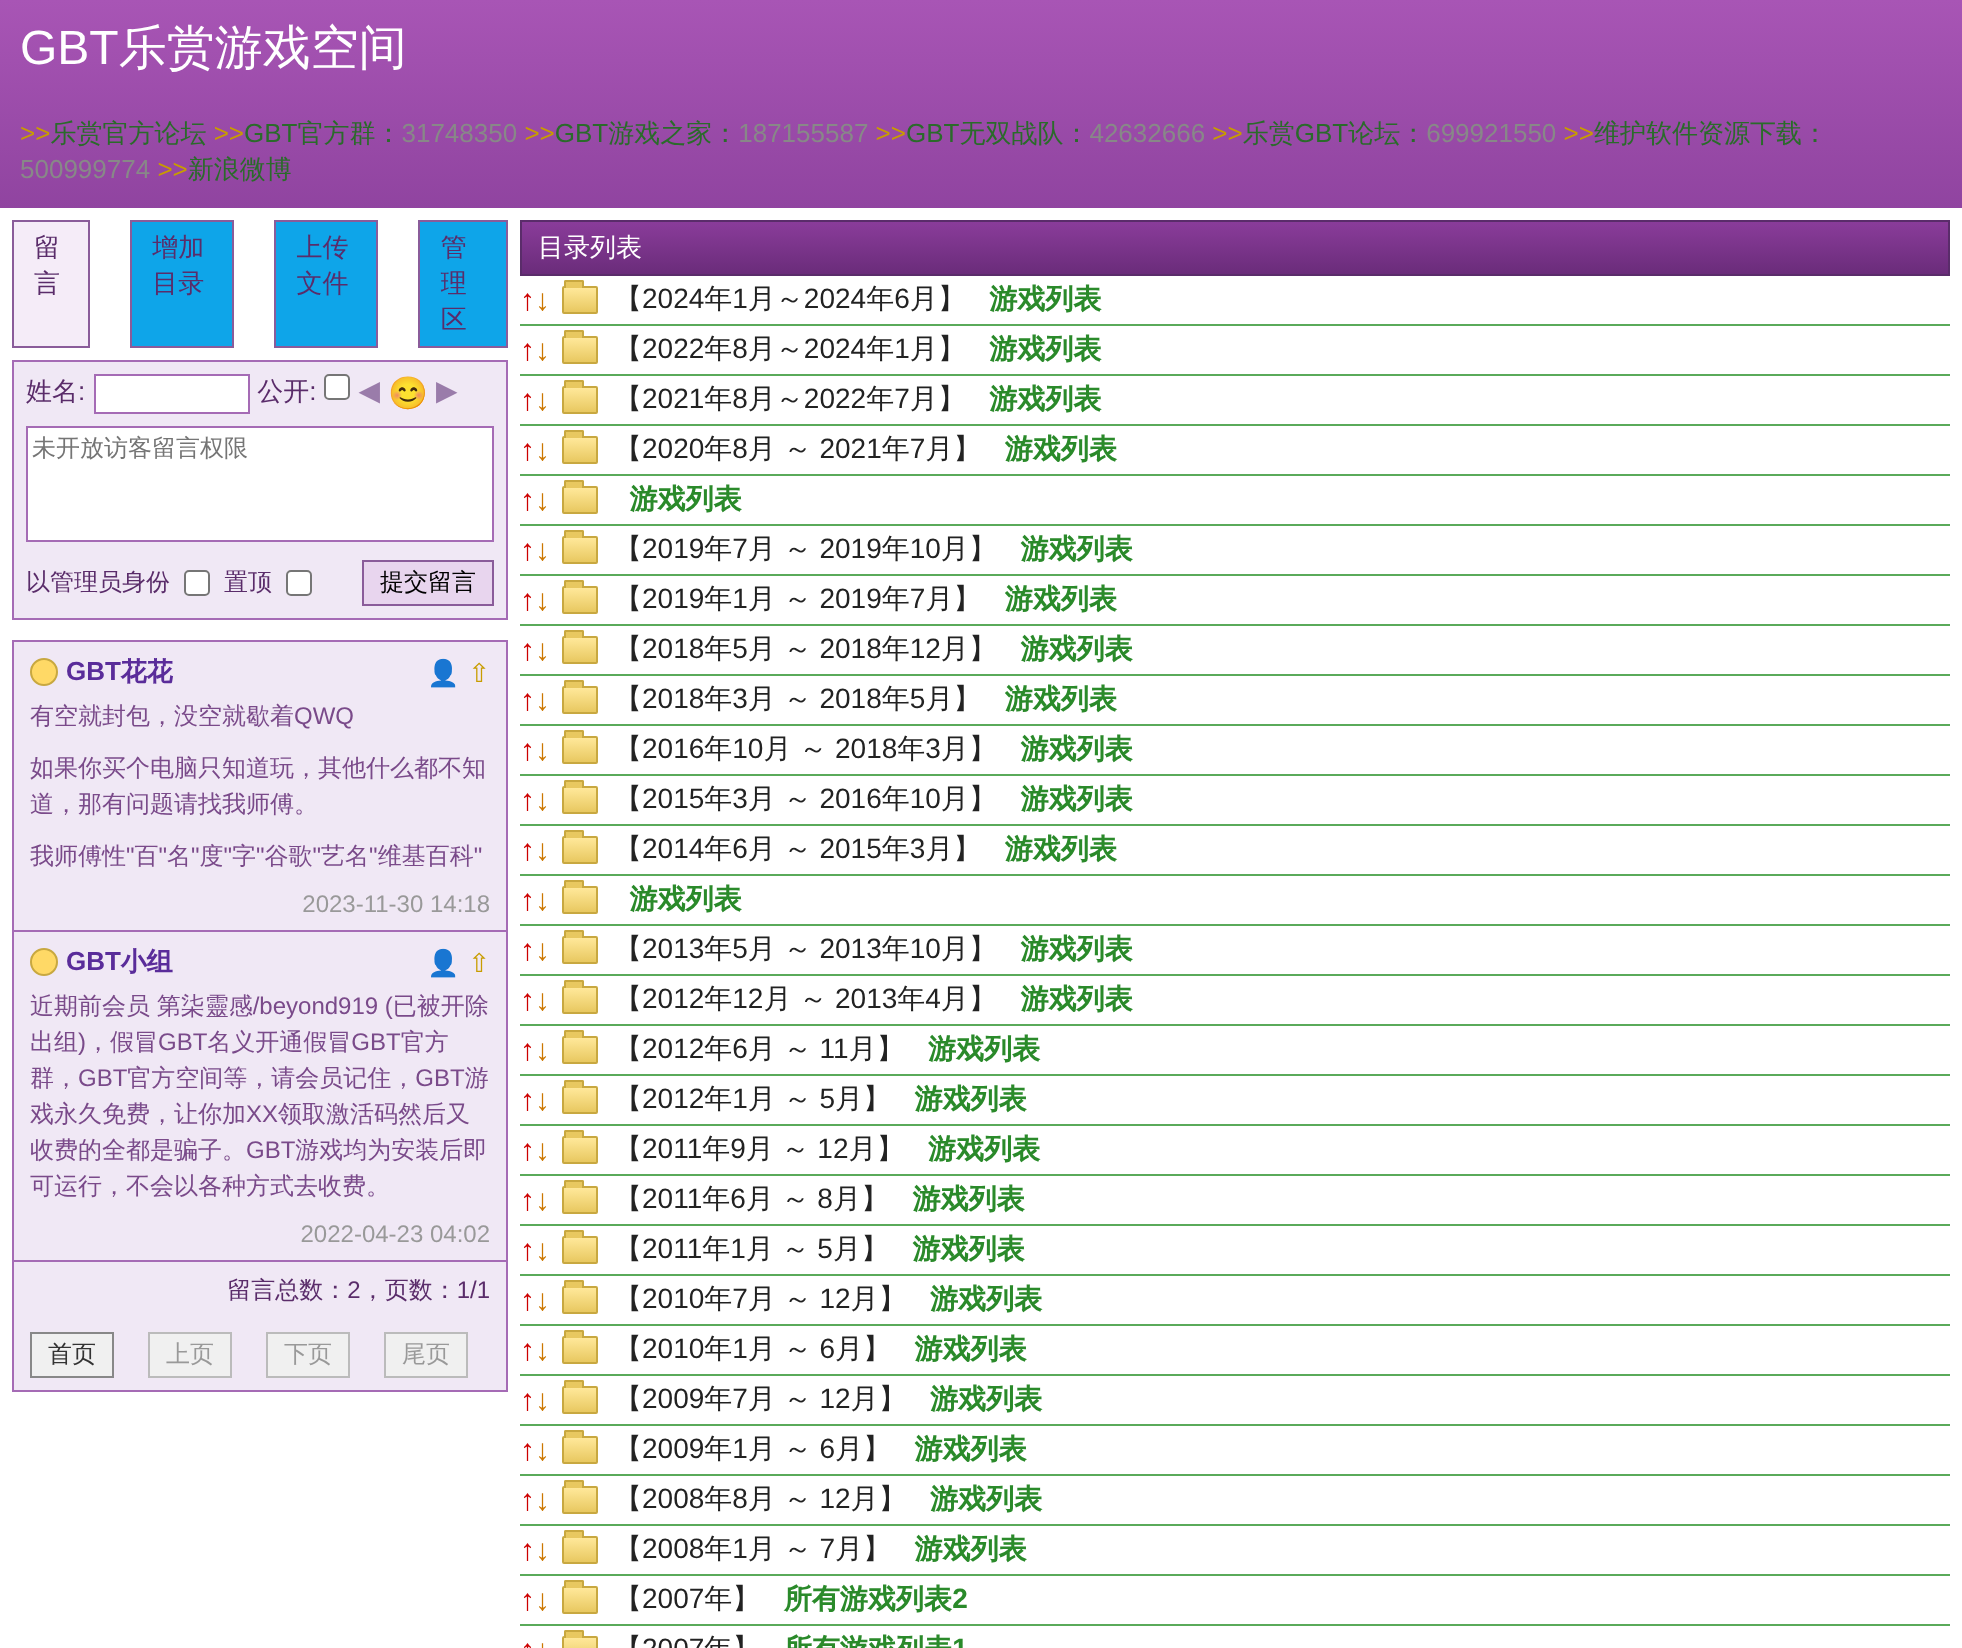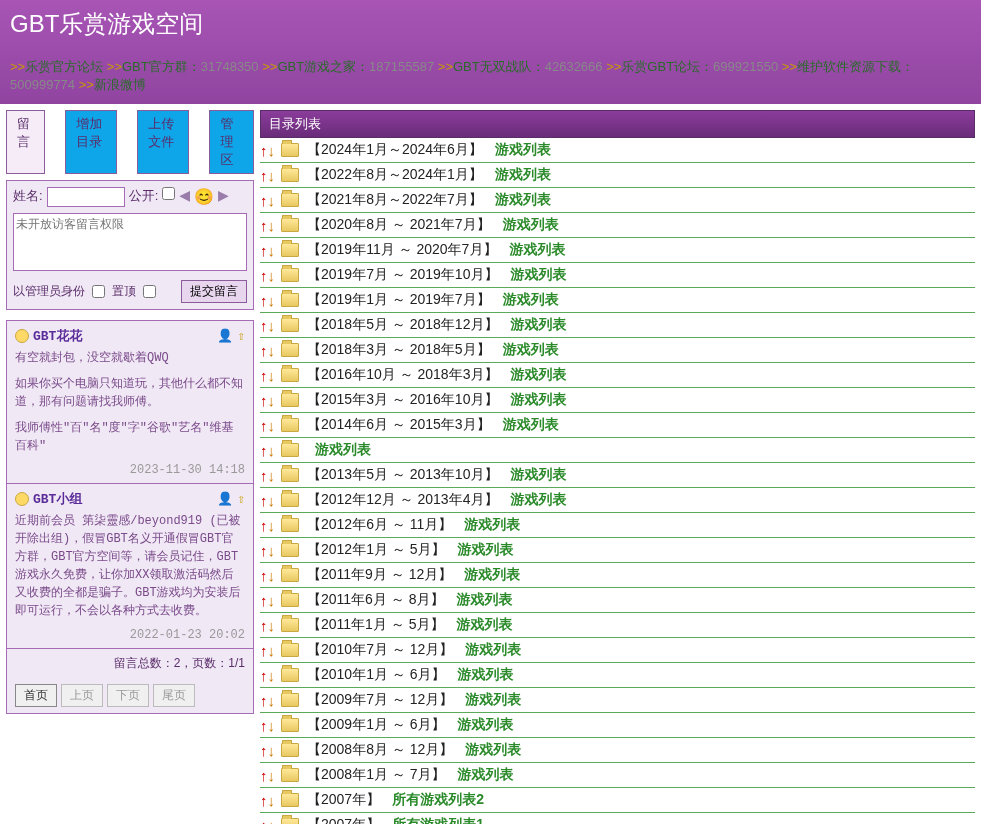--- a/index.html
+++ b/index.html
@@ -74,34 +74,33 @@
   margin-left: auto;
 }
 
 .guestbook {
   border: 1px solid #a56bb5;
   background: #f0e8f5;
 }
 .gb-entry {
   border-top: 1px solid #a56bb5;
   padding: 6px 8px;
-  font-family: Liberation Mono, monospace;
 }
 .gb-entry:first-child { border-top: none; }
 .gb-head { display: flex; align-items: center; justify-content: space-between; margin-bottom: 4px; }
 .gb-name { color: #5a2c9a; font-weight: bold; font-size: 13px; display: flex; align-items: center; gap: 4px; }
 .gb-icons { display: flex; gap: 4px; }
 .gb-icon { color: #c89c00; font-size: 13px; cursor: pointer; }
 .gb-icon.pin { color: #c89c00; }
 .gb-body { color: #7a4a8a; font-size: 12px; line-height: 1.5; }
 .gb-body p { margin-bottom: 8px; }
 .gb-date { text-align: right; color: #999; font-size: 12px; }
 
 .gb-footer { padding: 6px 8px; text-align: right; font-size: 12px; color: #5a2c6a; border-top: 1px solid #a56bb5; }
-.gb-pager { display: flex; gap: 4px; padding: 6px 8px; justify-content: flex-start; }
+.gb-pager { display: flex; gap: 17px; padding: 6px 8px; justify-content: flex-start; }
 .pager-btn {
   border: 1px solid #bbb;
   background: #f0f0f0;
   padding: 2px 8px;
   font-size: 12px;
   cursor: pointer;
   color: #999;
 }
 .pager-btn.active { color: #333; border-color: #888; }
 
@@ -230,21 +229,21 @@
               <span>GBT小组</span>
             </div>
             <div class="gb-icons">
               <span class="gb-icon">👤</span>
               <span class="gb-icon pin">⇧</span>
             </div>
           </div>
           <div class="gb-body">
             <p>近期前会员 第柒靈感/beyond919 (已被开除出组)，假冒GBT名义开通假冒GBT官方群，GBT官方空间等，请会员记住，GBT游戏永久免费，让你加XX领取激活码然后又收费的全都是骗子。GBT游戏均为安装后即可运行，不会以各种方式去收费。</p>
           </div>
-          <div class="gb-date">2022-01-23 20:02</div>
+          <div class="gb-date">2022-04-23 04:02</div>
         </div>
         <div class="gb-footer">留言总数：2，页数：1/1</div>
         <div class="gb-pager">
           <button class="pager-btn active">首页</button>
           <button class="pager-btn">上页</button>
           <button class="pager-btn">下页</button>
           <button class="pager-btn">尾页</button>
         </div>
       </div>
   </div>
@@ -287,21 +286,20 @@
           <span class="folder-icon"></span>
           <span class="dir-label">【2020年8月 ～ 2021年7月】</span>
           <a class="dir-link" href="#">游戏列表</a>
         </div>
         <div class="dir-row">
           <span class="sort-arrows">
             <span class="sort-up">↑</span>
             <span class="sort-down">↓</span>
           </span>
           <span class="folder-icon"></span>
-          <span class="dir-label">【2019年11月 ～ 2020年7月】</span>
           <a class="dir-link" href="#">游戏列表</a>
         </div>
         <div class="dir-row">
           <span class="sort-arrows">
             <span class="sort-up">↑</span>
             <span class="sort-down">↓</span>
           </span>
           <span class="folder-icon"></span>
           <span class="dir-label">【2019年7月 ～ 2019年10月】</span>
           <a class="dir-link" href="#">游戏列表</a>

